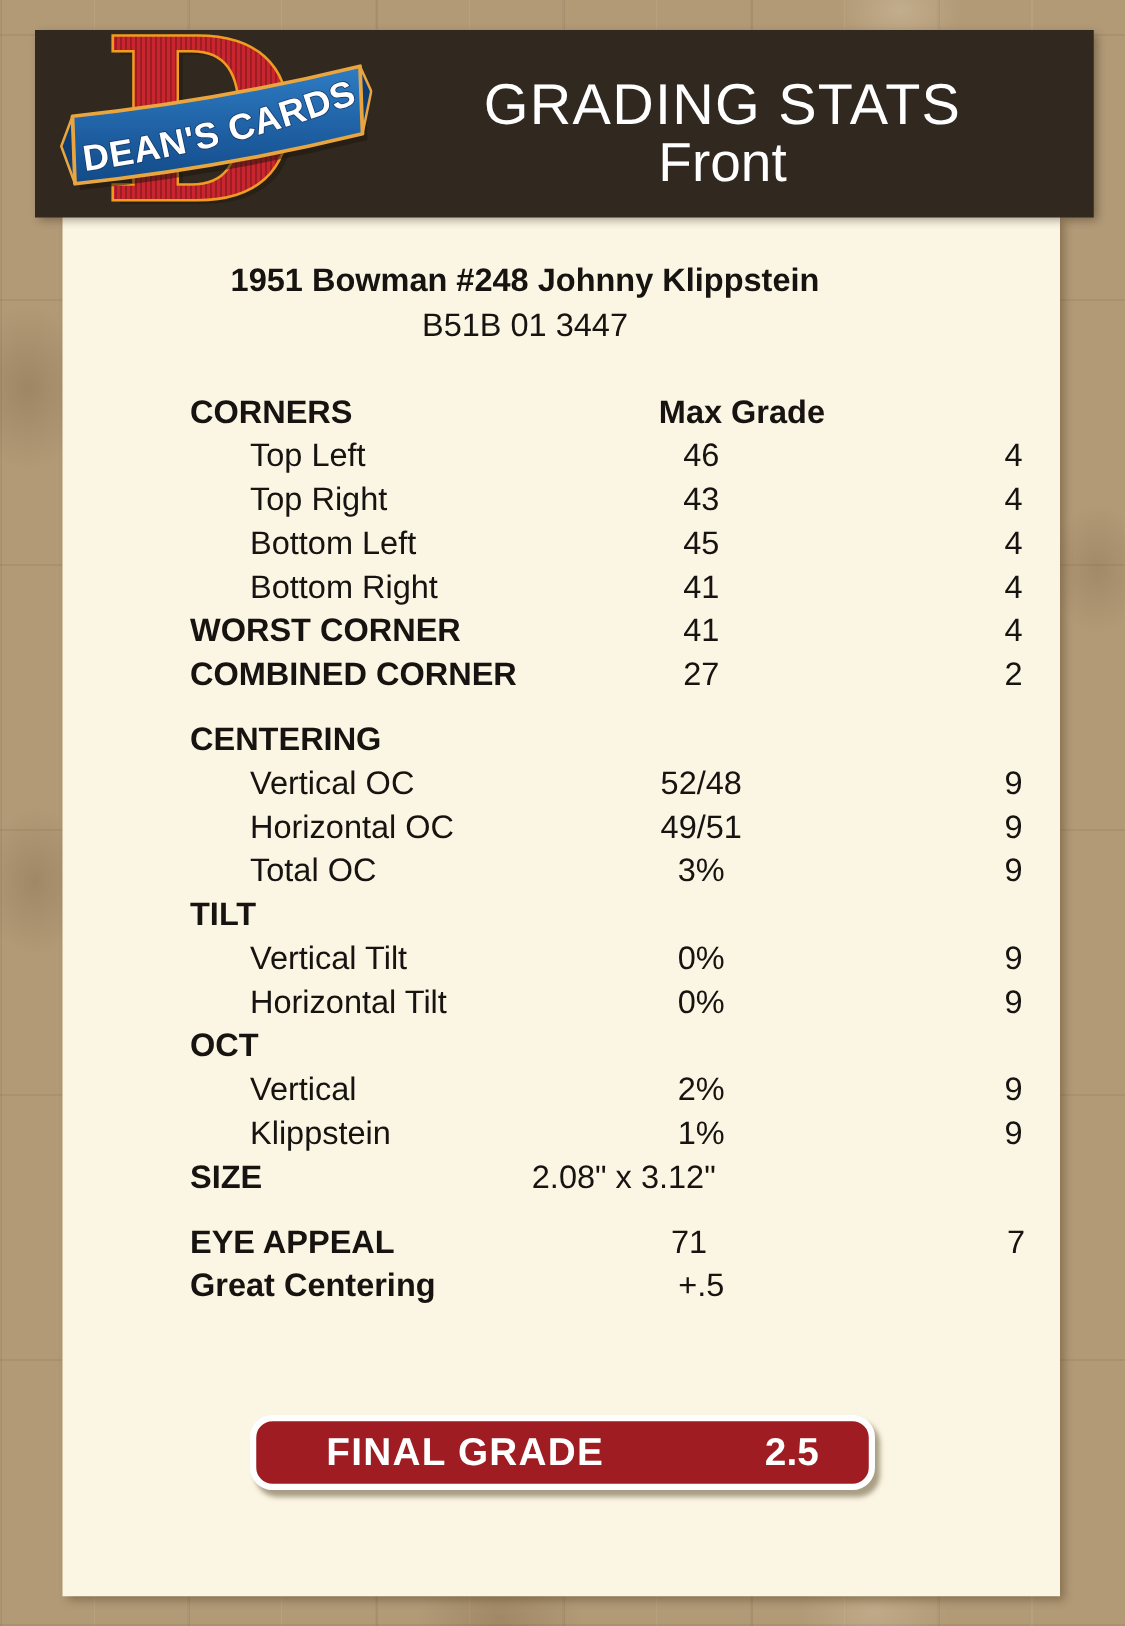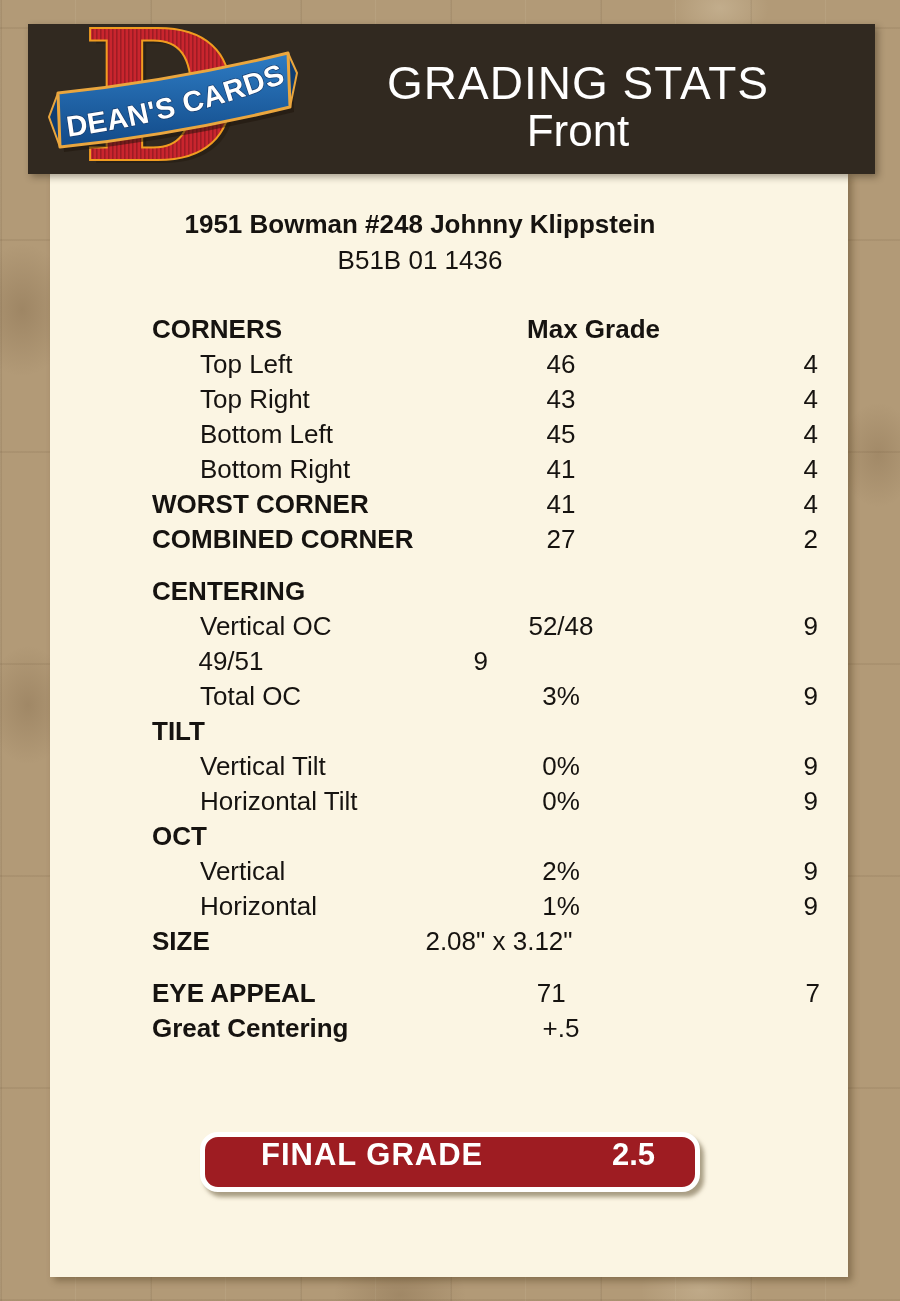--- a/index.html
+++ b/index.html
@@ -44,21 +44,21 @@
   .row.indent .lbl{padding-left:48px;}
   .row.bold .lbl{font-weight:bold;}
   .row.colhead .val,.row.colhead .max{font-weight:bold;}
   .row.gap{margin-top:17px;gap:48px;}
   .row.wide .val{transform:translateX(-62px);}
   .final{
     position:absolute;left:200px;top:1132px;width:500px;height:60px;box-sizing:border-box;
     background:var(--accent_red,#9e1c22);
     border:5px solid #ffffff;border-radius:18px;
     box-shadow:4px 5px 4px rgba(125,110,82,0.65);
-    display:flex;justify-content:space-between;
+    display:flex;align-items:center;justify-content:space-between;
     color:#ffffff;font-weight:bold;font-size:31px;z-index:2;cursor:pointer;
   }
   .final .fl{margin-left:56px;letter-spacing:1px;}
   .final .fv{margin-right:40px;}
 </style>
 </head>
 <body>
 
 <div class="page">
 
@@ -90,21 +90,21 @@
       </text>
     </svg>
     <div class="h-text">
       <div class="h-title">GRADING STATS</div>
       <div class="h-sub">Front</div>
     </div>
   </div>
 
   <div class="card-head">
     <div class="card-title">1951 Bowman #248 Johnny Klippstein</div>
-    <div class="card-serial">B51B 01 1436</div>
+    <div class="card-serial">B51B 01 3447</div>
   </div>
 
   <div class="stats">
       <div class="row bold colhead">
       <div class="lbl">CORNERS</div>
       <div class="max">Max Grade</div>
     </div>
       <div class="row indent">
       <div class="lbl">Top Left</div>
       <div class="val">46</div>
@@ -139,20 +139,21 @@
       <div class="lbl">CENTERING</div>
       <div class="val"></div>
       <div class="max"></div>
     </div>
       <div class="row indent">
       <div class="lbl">Vertical OC</div>
       <div class="val">52/48</div>
       <div class="max">9</div>
     </div>
       <div class="row indent">
+      <div class="lbl">Horizontal OC</div>
       <div class="val">49/51</div>
       <div class="max">9</div>
     </div>
       <div class="row indent">
       <div class="lbl">Total OC</div>
       <div class="val">3%</div>
       <div class="max">9</div>
     </div>
       <div class="row bold">
       <div class="lbl">TILT</div>
@@ -173,21 +174,21 @@
       <div class="lbl">OCT</div>
       <div class="val"></div>
       <div class="max"></div>
     </div>
       <div class="row indent">
       <div class="lbl">Vertical</div>
       <div class="val">2%</div>
       <div class="max">9</div>
     </div>
       <div class="row indent">
-      <div class="lbl">Horizontal</div>
+      <div class="lbl">Klippstein</div>
       <div class="val">1%</div>
       <div class="max">9</div>
     </div>
       <div class="row bold wide">
       <div class="lbl">SIZE</div>
       <div class="val">2.08" x 3.12"</div>
       <div class="max"></div>
     </div>
       <div class="row bold gap">
       <div class="lbl">EYE APPEAL</div>

